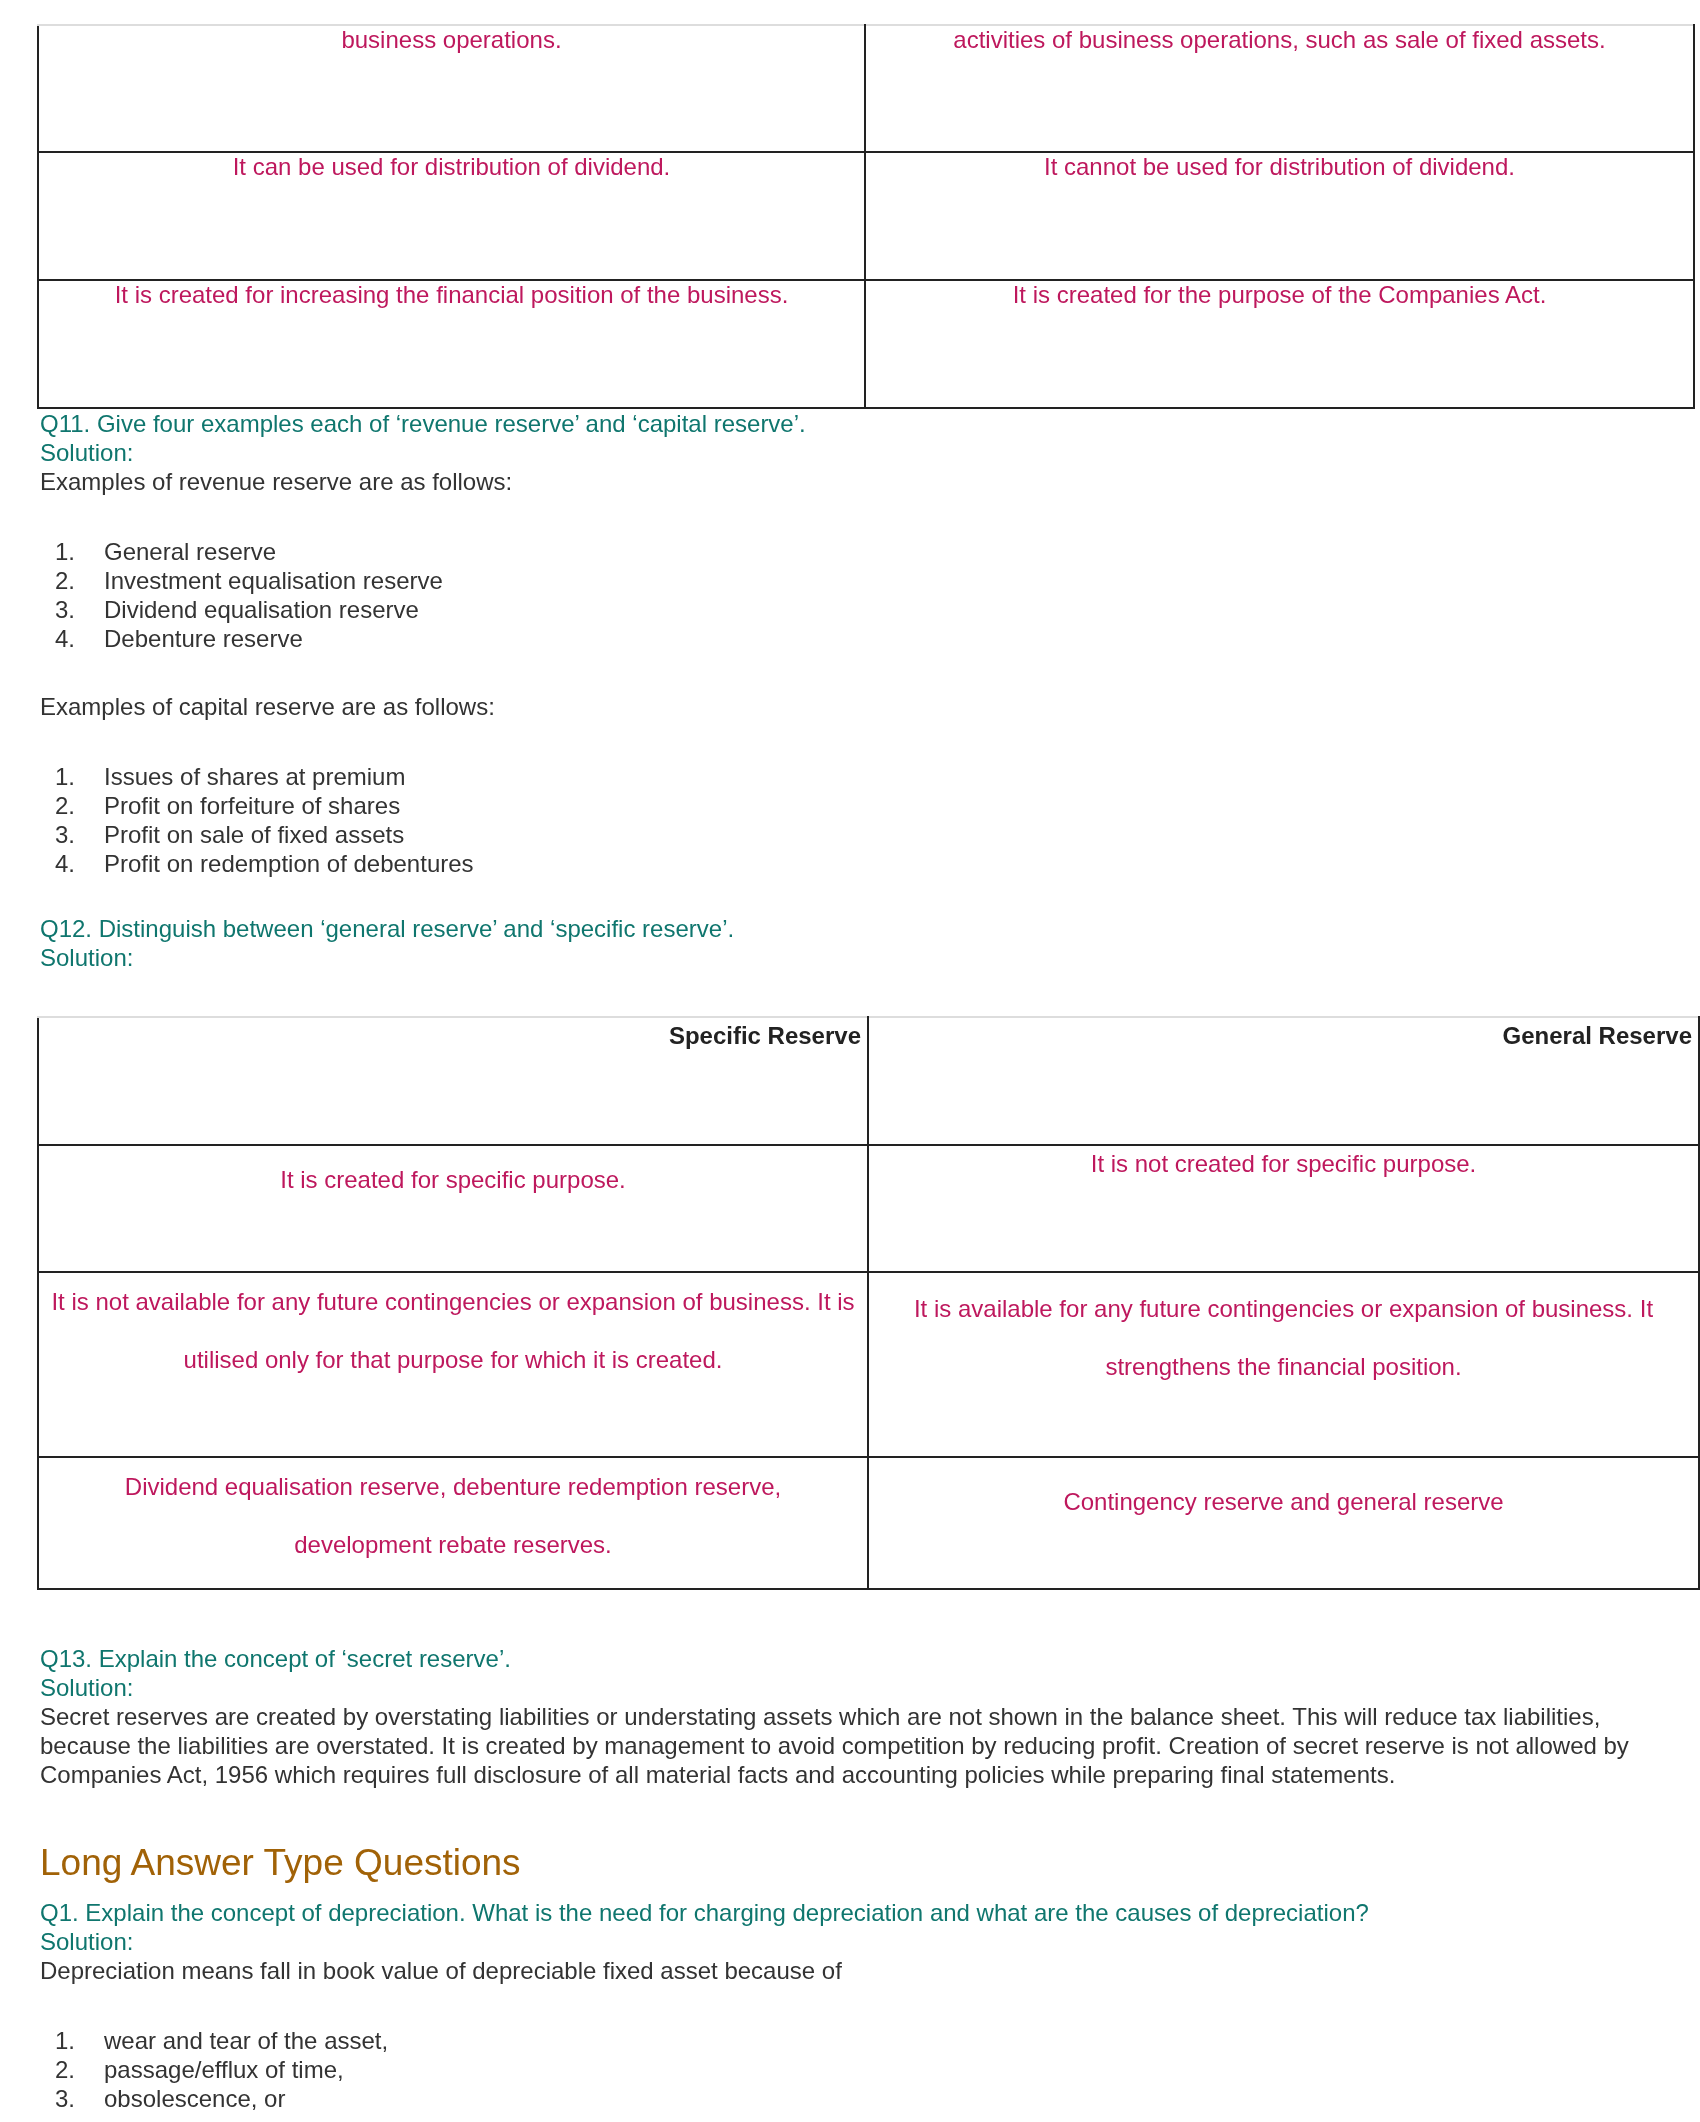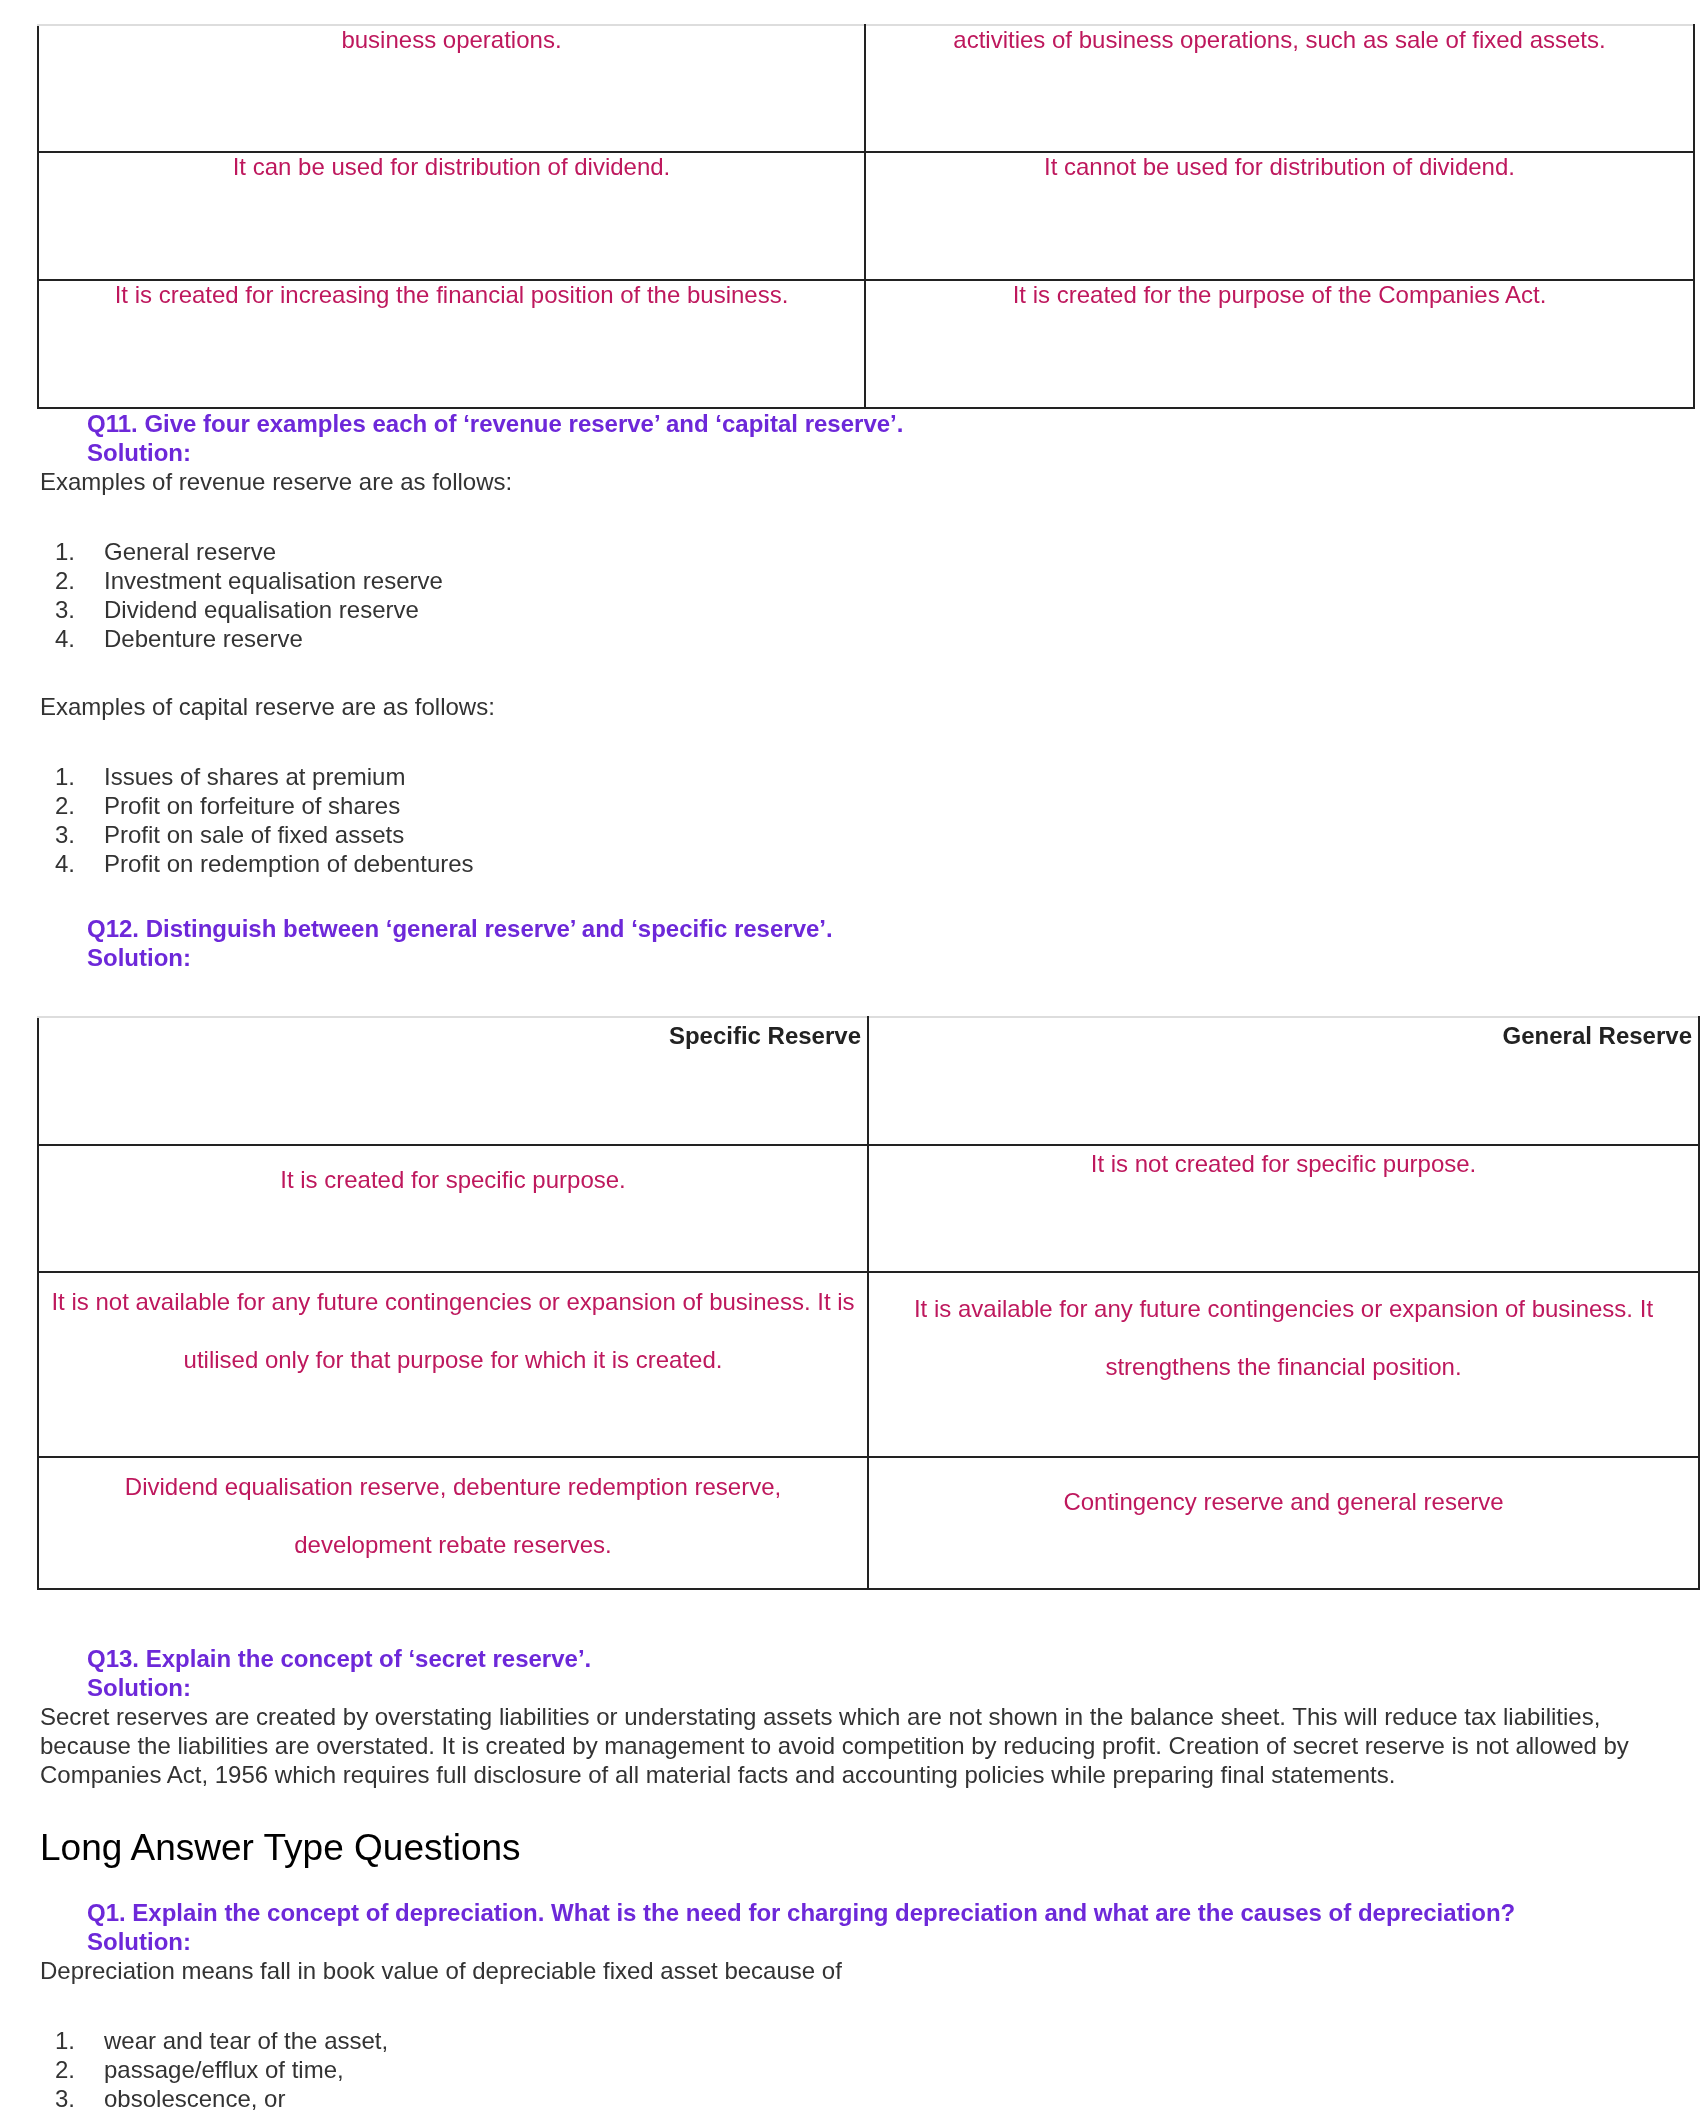--- a/index.html
+++ b/index.html
@@ -9,25 +9,25 @@
   .tbl td { border:2px solid #222; vertical-align:top; text-align:center; padding:0 6px;
             font-size:24px; line-height:28px; color:#be185d; }
   .tbl td.two { line-height:57px; }
   .tbl th { border:2px solid #222; vertical-align:top; text-align:right; font-weight:bold;
             font-size:24px; line-height:28px; color:#222; padding:4px 6px 0 6px; }
   #t1 { left:37px; top:24px; width:1656px; border-top:2px solid #ddd; }
   #t1 tr:first-child td { border-top:2px solid #ddd; }
   #t2 { left:37px; top:1016px; width:1661px; }
   #t2 tr:first-child th { border-top:2px solid #ddd; }
   .blk { position:absolute; left:40px; right:40px; font-size:24px; line-height:29px; color:#333; }
-  .q { font-weight:bold; color:#6d28d9;margin-left:47px; }
+  .q { font-weight:normal; color:#0f766e; }
   ol { margin:0; padding:0; list-style:none; }
   ol li { position:relative; padding-left:64px; }
   ol li .num { position:absolute; left:15px; }
-  .h2 { position:absolute; left:40px; font-size:37px; color:#000000; }
+  .h2 { position:absolute; left:40px; font-size:37px; color:#a16207;margin-top:15px; }
 </style>
 </head>
 <body>
 
 <table id="t1" class="tbl">
   <colgroup>
       <col style="width:827px">
       <col style="width:829px">
     </colgroup>
   <tbody>

